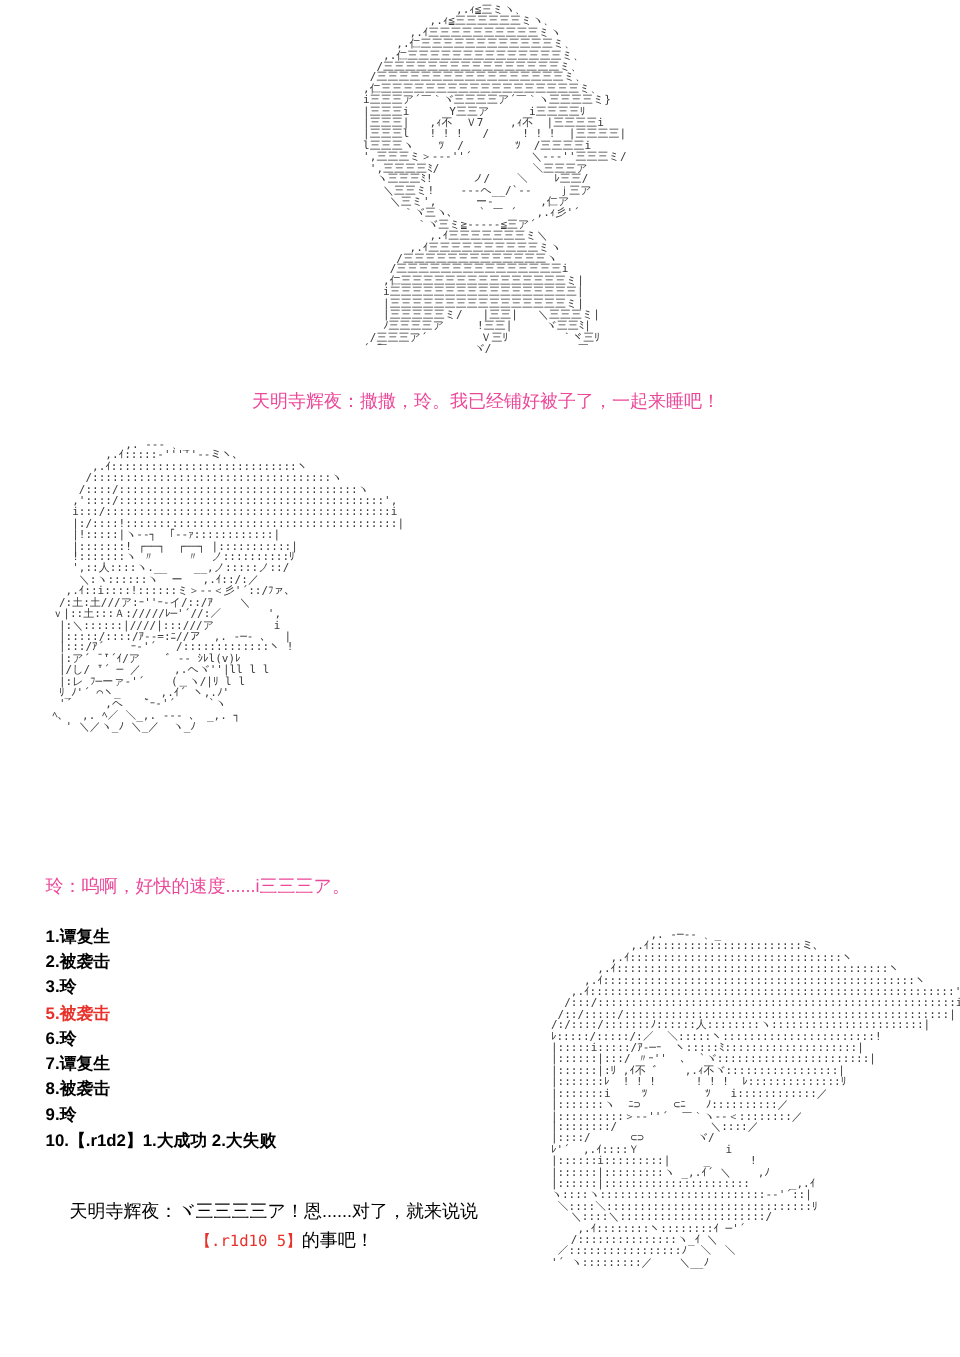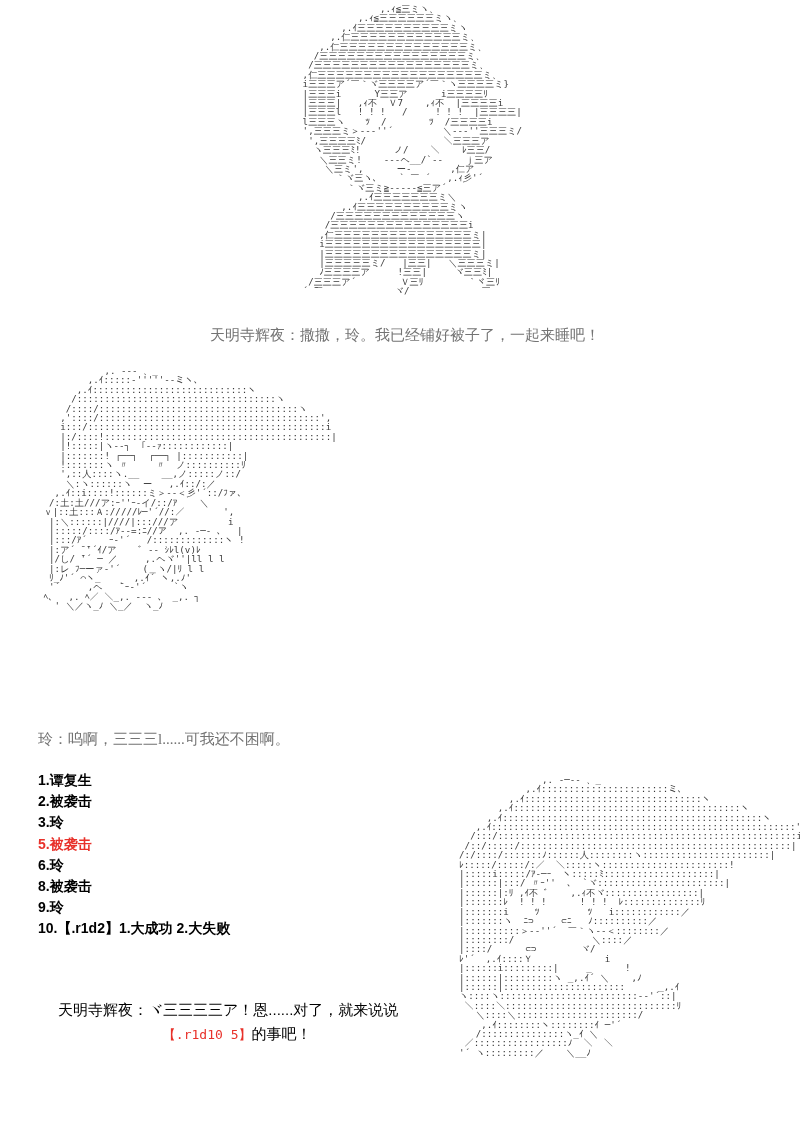--- a/index.html
+++ b/index.html
@@ -48,22 +48,22 @@
   #aa-bottom {
     left: 424px;
     top: 775px;
     font-size: 9.2px;
     line-height: 9.4px;
   }
   .dialogue {
     position: absolute;
     font-size: 15px;
     line-height: 20px;
-    color: #737373;
-    font-family: Liberation Serif, serif;
+    color: #ec4899;
+    font-family: Liberation Sans, sans-serif;
   }
   #line-1 {
     left: 186px;
     top: 325px;
   }
   #line-2 {
     left: 14px;
     top: 729px;
   }
   .options {
@@ -160,37 +160,40 @@
   |:::::/::::/ｱ-‐=:ﾆ//ア  ,. -─- 、  |
   |:::/ｱ´    ｰ‐'´   /:::::::::::::ヽ !
   |:ア´ ̄ ̄'´ｲ/ア    ﾞ ‐- ｼﾚl(v)ﾚ
   |/し/ ̄'´ ─ ／     ,.ヘヾ''|ll l l
   |:レ ﾌ─ーァ‐'´    (＿ヽ/|ﾘ l l
   ﾘ_ﾉ'´ ⌒ヽ_      ,.ｲ´ ヽ,.ﾉ'
   '´     ,ヘ   ̄`ｰ‐'´     `ヽ
  ﾍ、  ,. ﾍ／ ＼_,. -‐- 、 _,. ┐
    ' ＼／ヽ_ﾉ ＼_／  ヽ_ﾉ </pre>
 
-  <div class="dialogue" id="line-2">玲：呜啊，三三三l......可我还不困啊。</div>
+  <div class="dialogue" id="line-2">玲：呜啊，好快的速度......i三三三ア。</div>
 
   <div class="options">
     <div class="option">
       <span>1.</span><span>谭复生</span>
     </div>
     <div class="option">
       <span>2.</span><span>被袭击</span>
     </div>
     <div class="option">
       <span>3.</span><span>玲</span>
     </div>
     <div class="option highlight">
       <span>5.</span><span>被袭击</span>
     </div>
     <div class="option">
       <span>6.</span><span>玲</span>
+    </div>
+    <div class="option">
+      <span>7.</span><span>谭复生</span>
     </div>
     <div class="option">
       <span>8.</span><span>被袭击</span>
     </div>
     <div class="option">
       <span>9.</span><span>玲</span>
     </div>
     <div class="option">
       <span>10.</span><span>【.r1d2】1.大成功 2.大失败</span>
     </div>

